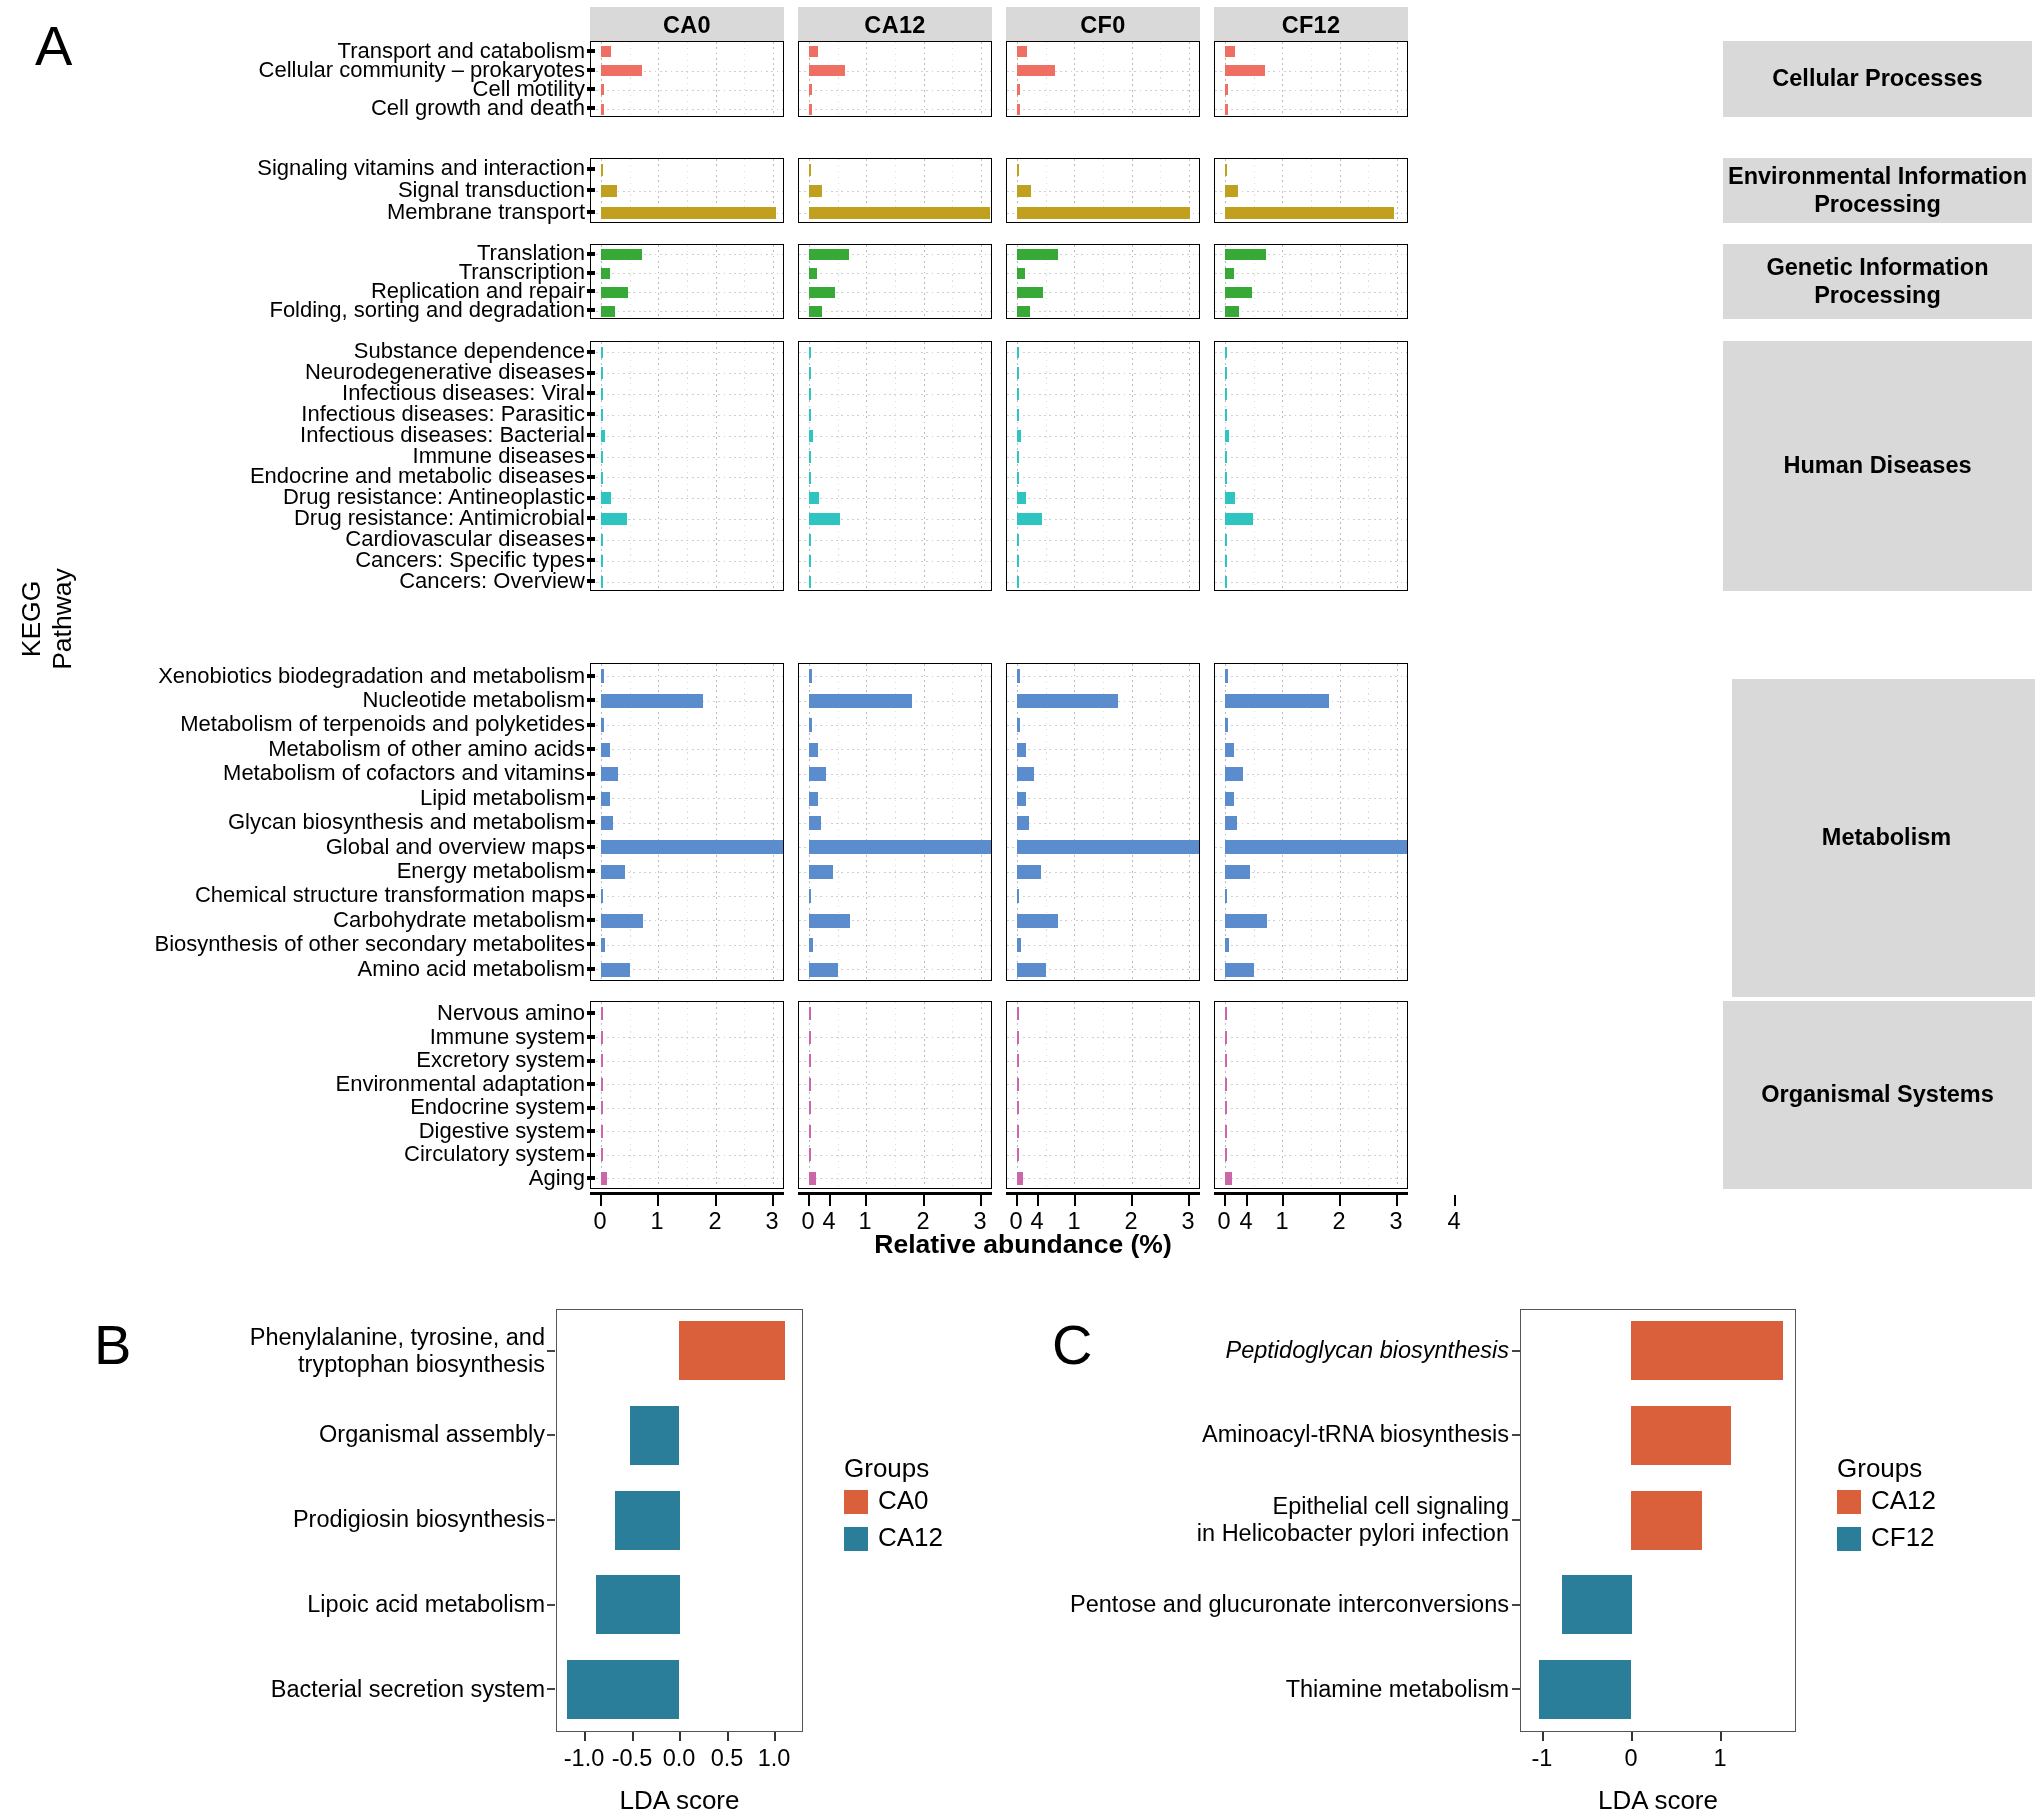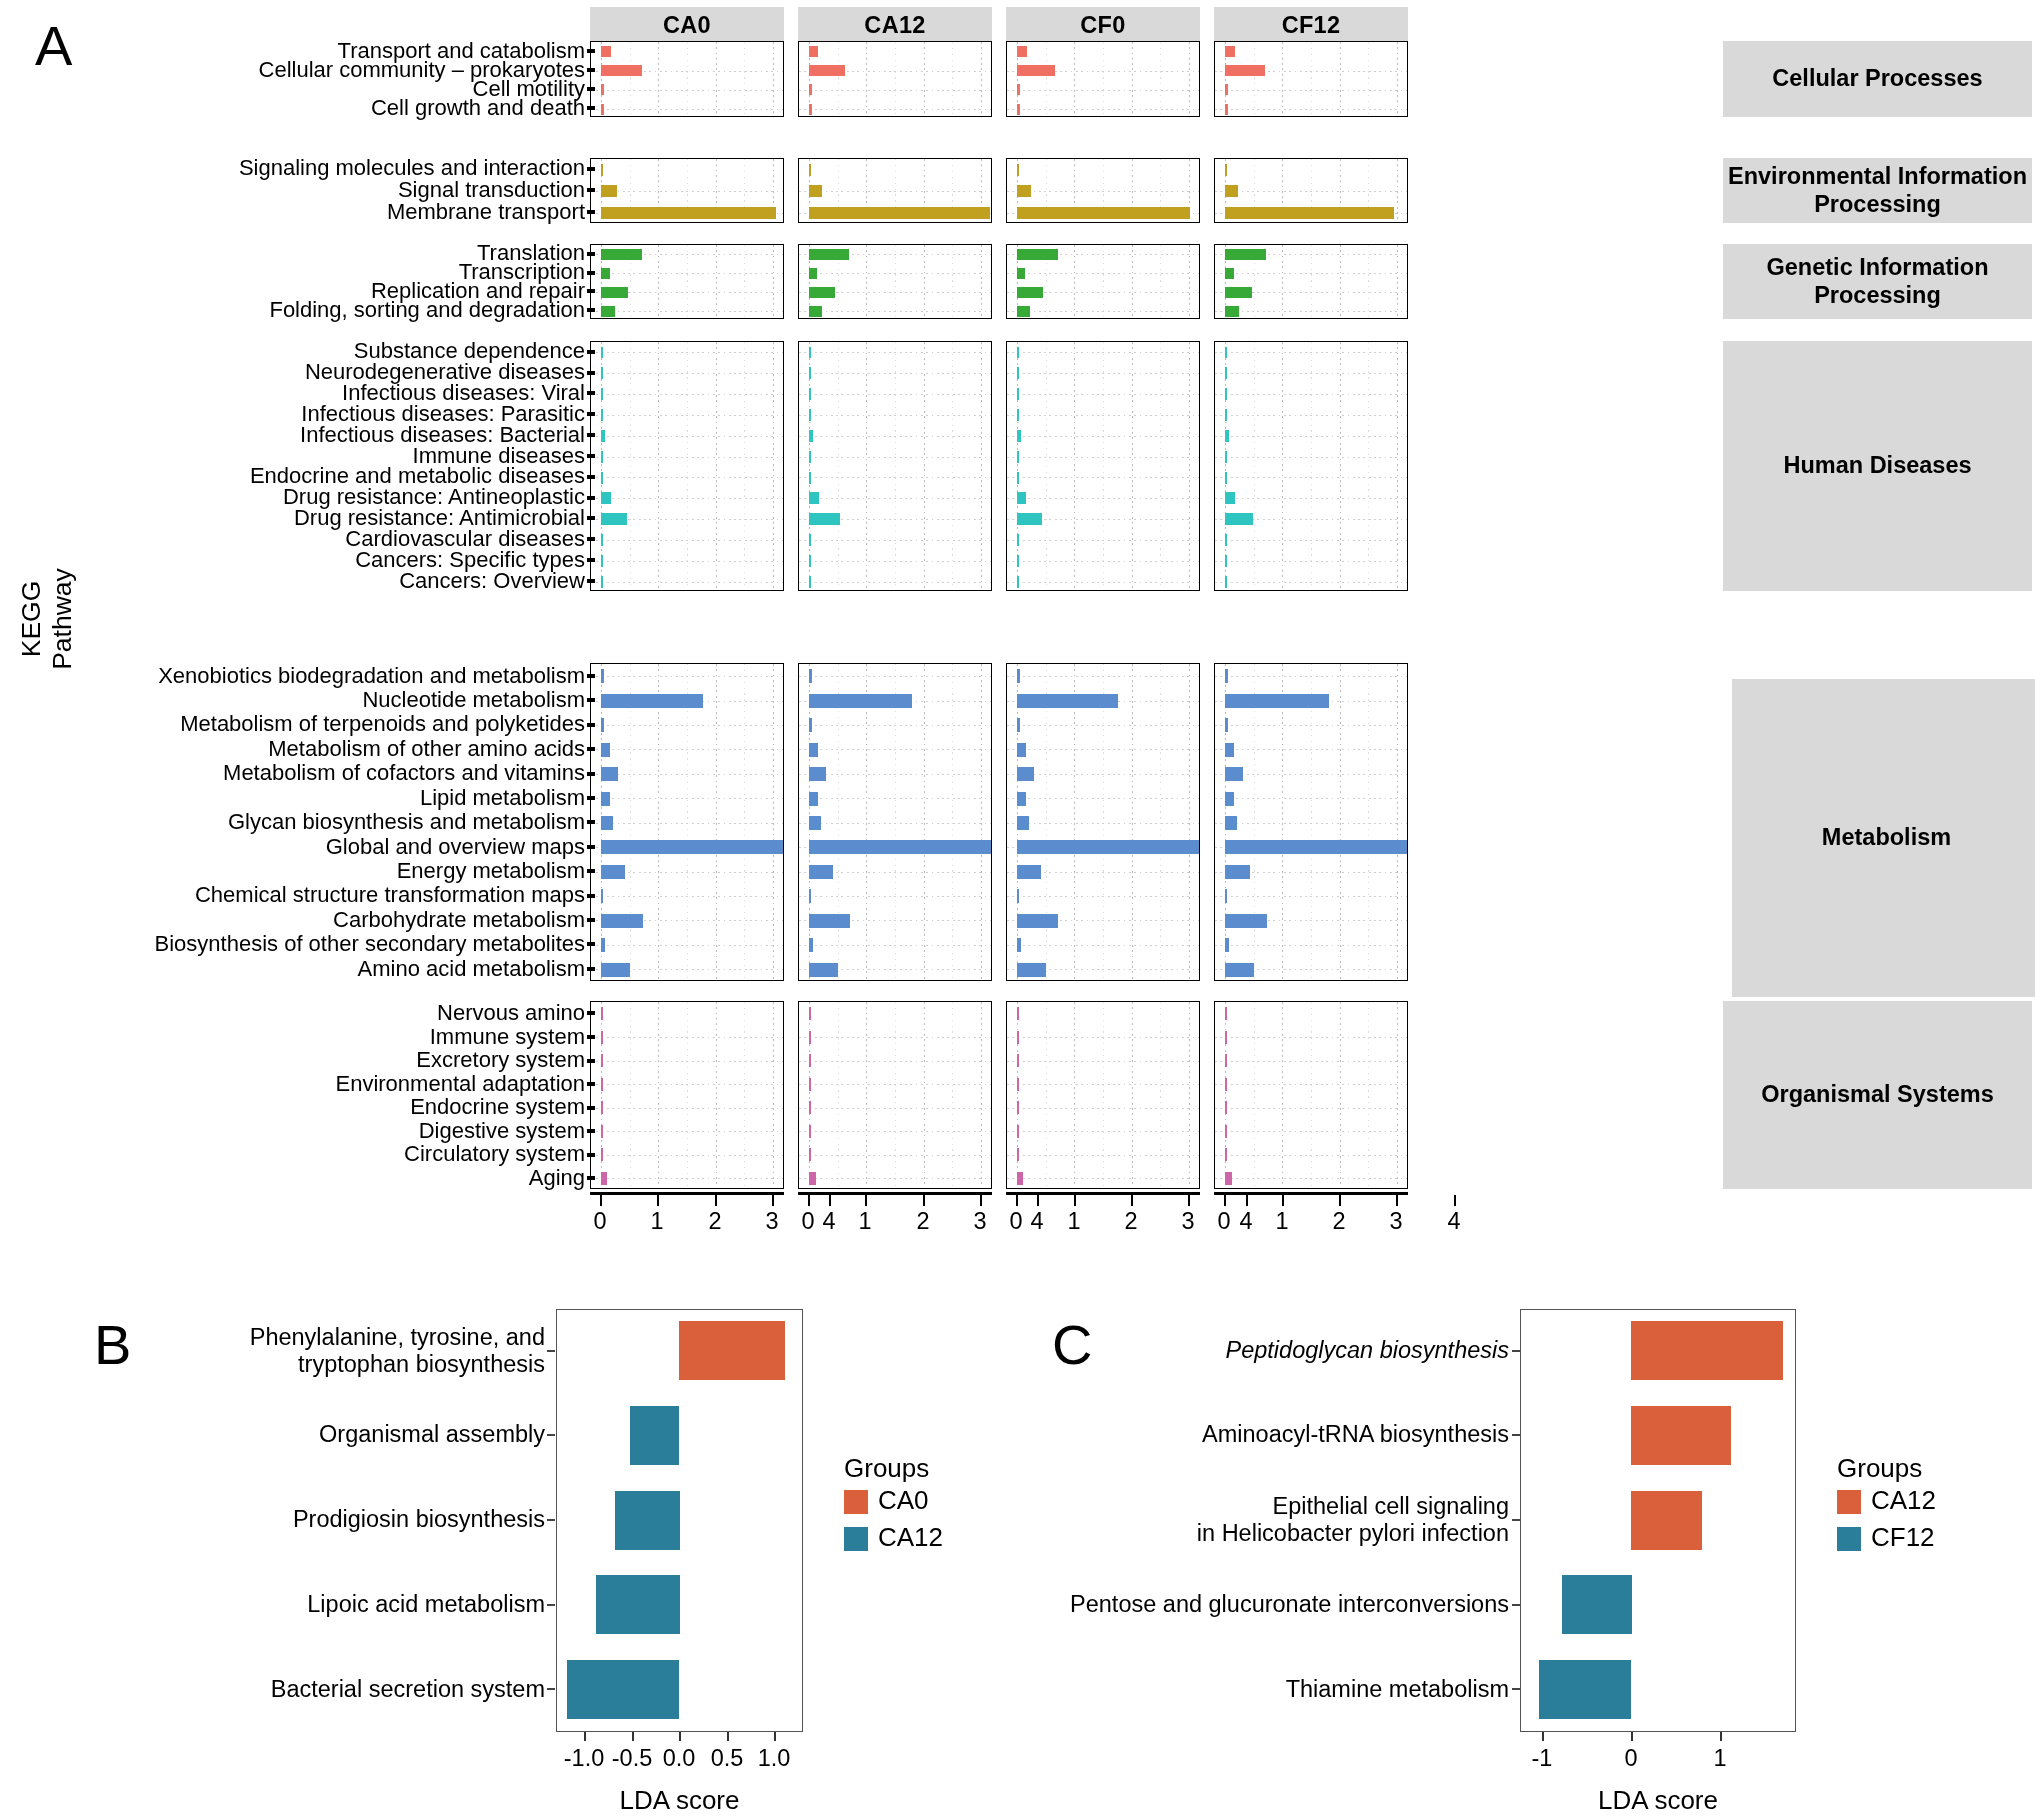--- a/index.html
+++ b/index.html
@@ -770,21 +770,21 @@
     </div>
   <div id="rowlabels">
       <div class="rowlabel" style="top: 51px; right: 1450px;">Transport and catabolism</div>
       <div class="ticklab-y" style="left: 587px; top: 49px;"></div>
       <div class="rowlabel" style="top: 70px; right: 1450px;">Cellular community – prokaryotes</div>
       <div class="ticklab-y" style="left: 587px; top: 68px;"></div>
       <div class="rowlabel" style="top: 89px; right: 1450px;">Cell motility</div>
       <div class="ticklab-y" style="left: 587px; top: 87px;"></div>
       <div class="rowlabel" style="top: 108px; right: 1450px;">Cell growth and death</div>
       <div class="ticklab-y" style="left: 587px; top: 106px;"></div>
-      <div class="rowlabel" style="top: 168px; right: 1450px;">Signaling molecules and interaction</div>
+      <div class="rowlabel" style="top: 168px; right: 1450px;">Signaling vitamins and interaction</div>
       <div class="ticklab-y" style="left: 587px; top: 167px;"></div>
       <div class="rowlabel" style="top: 190px; right: 1450px;">Signal transduction</div>
       <div class="ticklab-y" style="left: 587px; top: 188px;"></div>
       <div class="rowlabel" style="top: 212px; right: 1450px;">Membrane transport</div>
       <div class="ticklab-y" style="left: 587px; top: 210px;"></div>
       <div class="rowlabel" style="top: 253px; right: 1450px;">Translation</div>
       <div class="ticklab-y" style="left: 587px; top: 252px;"></div>
       <div class="rowlabel" style="top: 272px; right: 1450px;">Transcription</div>
       <div class="ticklab-y" style="left: 587px; top: 271px;"></div>
       <div class="rowlabel" style="top: 291px; right: 1450px;">Replication and repair</div>
@@ -906,20 +906,21 @@
       <div class="xtick" style="left: 1282px; top: 1195px;"></div>
       <div class="xticklab" style="left: 1282px; top: 1208px;">1</div>
       <div class="xtick" style="left: 1339px; top: 1195px;"></div>
       <div class="xticklab" style="left: 1339px; top: 1208px;">2</div>
       <div class="xtick" style="left: 1396px; top: 1195px;"></div>
       <div class="xticklab" style="left: 1396px; top: 1208px;">3</div>
       <div class="xtick" style="left: 1454px; top: 1195px;"></div>
       <div class="xticklab" style="left: 1454px; top: 1208px;">4</div>
     </div>
 
+  <div class="axis-title" id="xlabA" style="left:588px; top:1229px; width:870px;">Relative abundance (%)</div>
 </div>
 
 <div class="subpanel" id="panelB" style="left:0; top:1282px; width:1017px; height:535px;">
   <div class="panel-letter" id="letterB" style="left:94px; top:35px;">B</div>
   <div id="bBody">
       <div class="plotframe" style="left: 556px; top: 26.5px; width: 247px; height: 423px;"></div>
       <div class="bcbar" style="left: 679px; top: 39px; width: 106px; height: 59px; background: rgb(217, 96, 59);"></div>
       <div class="bclabel" style="top: 69px; right: 472px; width: 488px;">Phenylalanine, tyrosine, and
 tryptophan biosynthesis</div>
       <div style="position: absolute; width: 8.2px; height: 2.4px; background: rgb(68, 68, 68); left: 547px; top: 68px;"></div>

